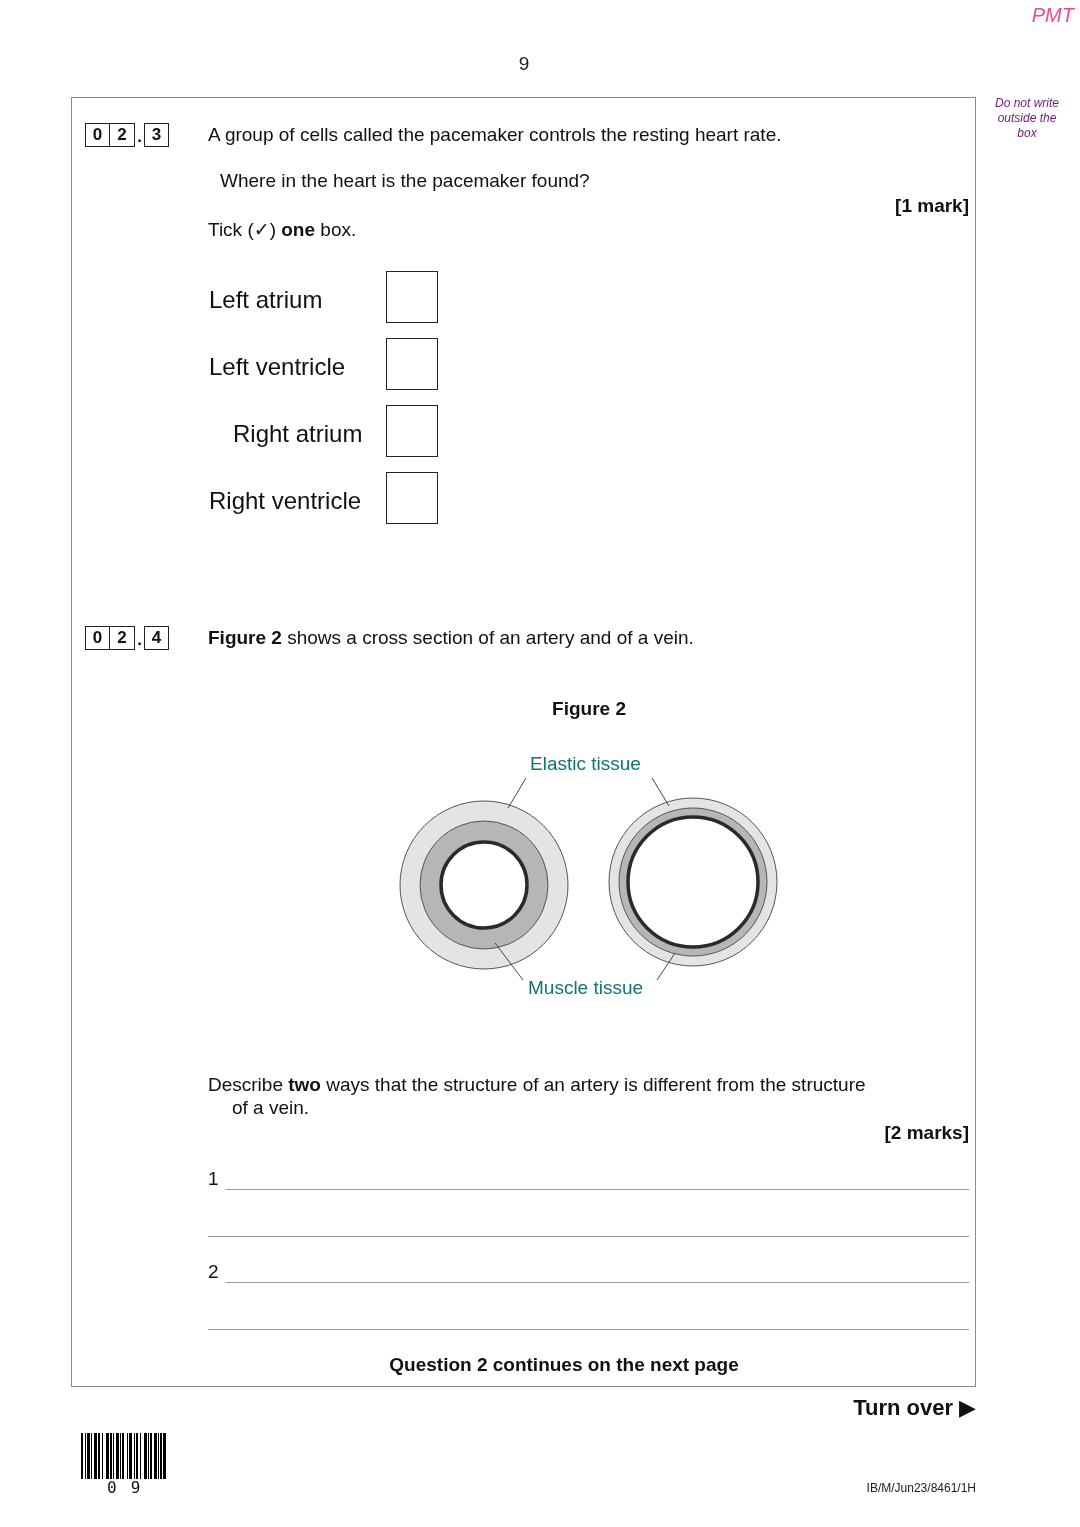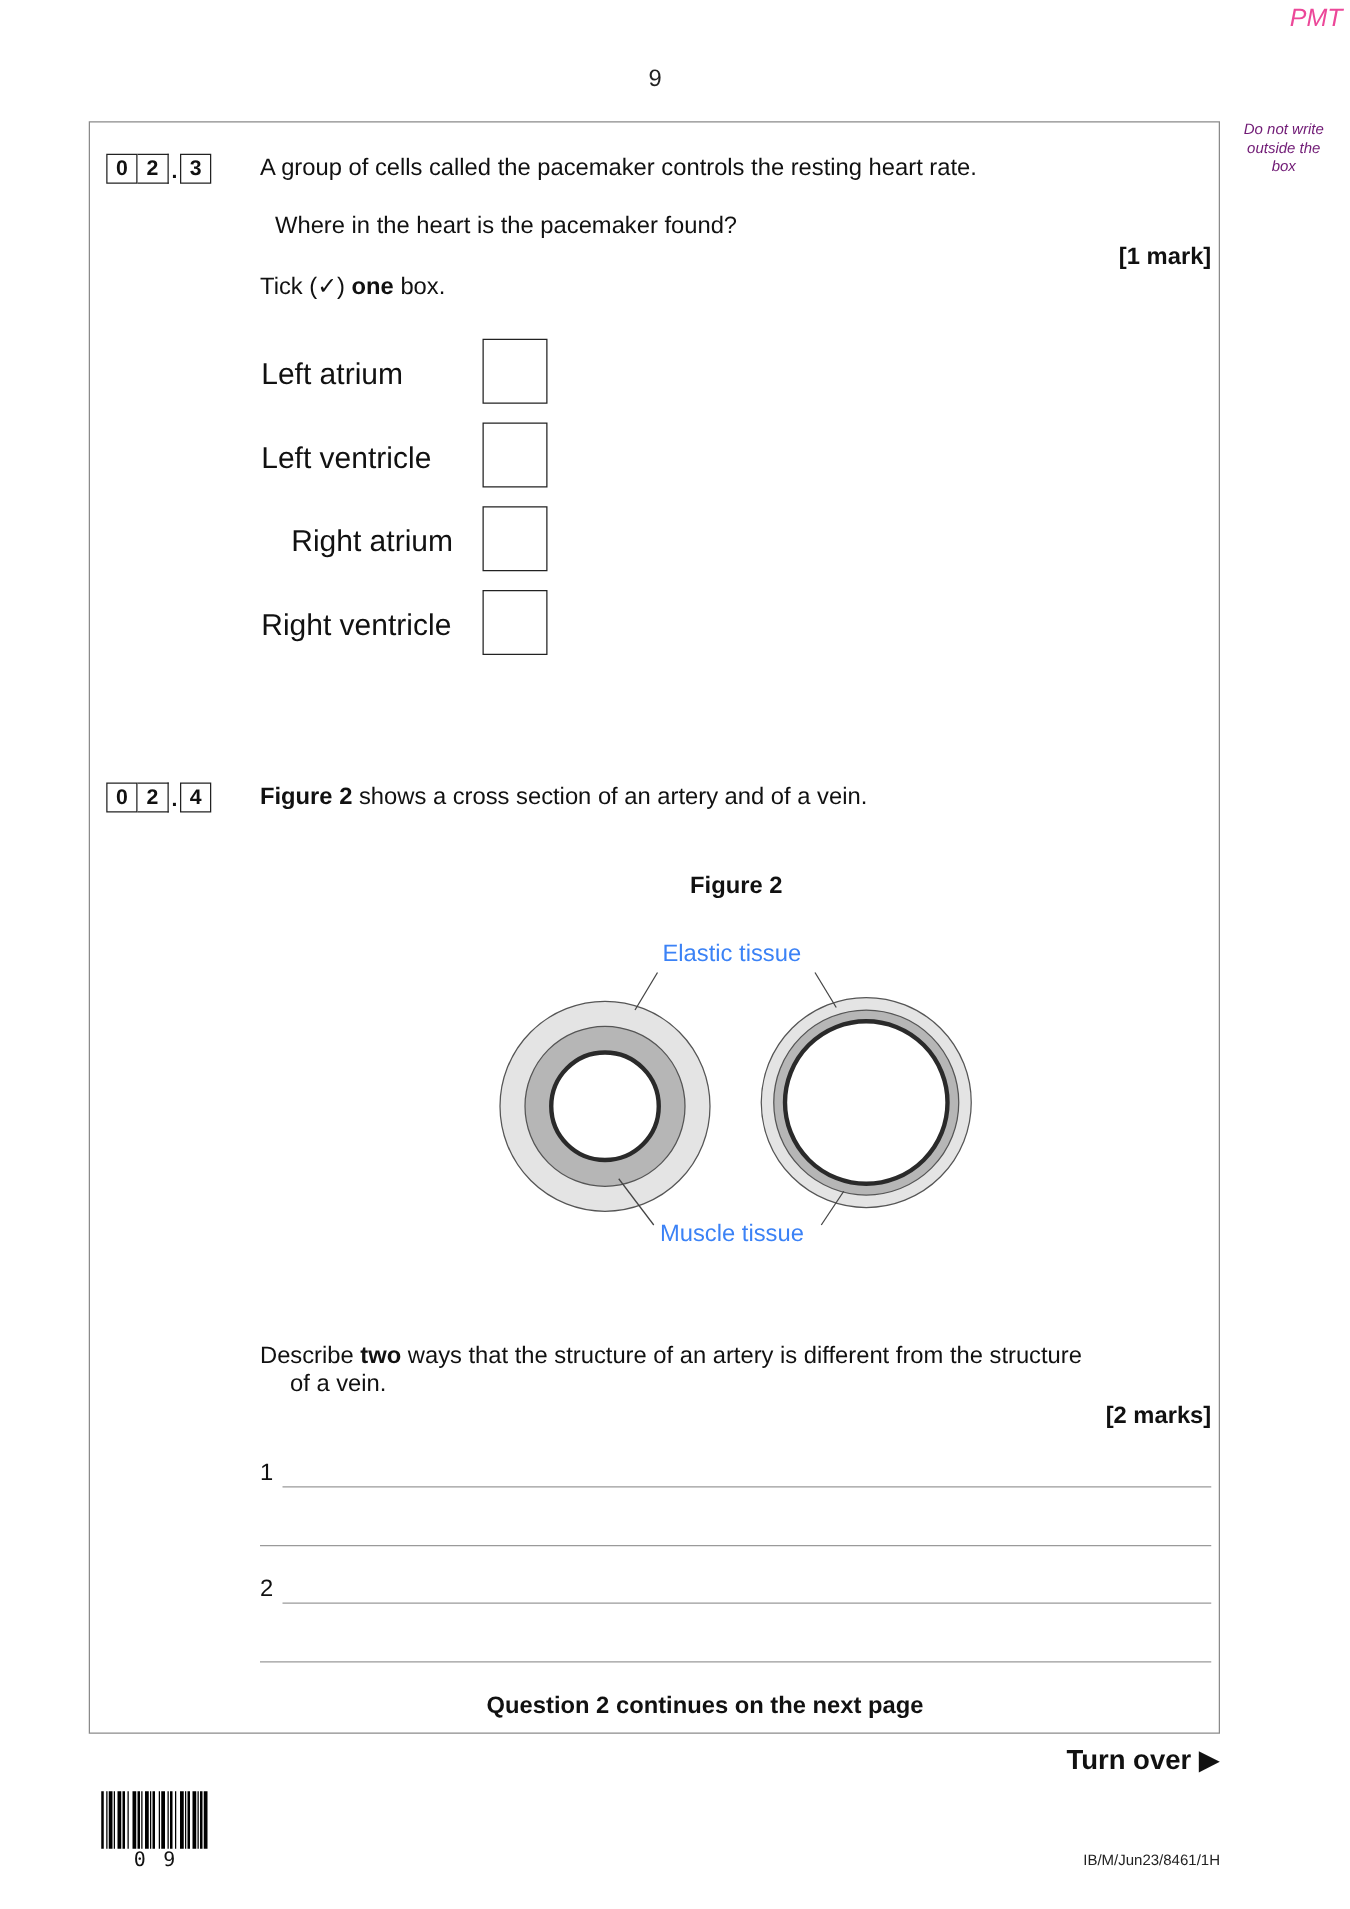--- a/index.html
+++ b/index.html
@@ -21,21 +21,21 @@
     display: flex; align-items: center; justify-content: center;
     font-weight: bold; font-size: 17px;
   }
   .qnum .cell + .cell { border-left: none; }
   .qnum .dot { width: 9px; text-align: center; font-weight: bold; font-size: 17px; align-self: flex-end; line-height: 20px; }
   .qtext { font-size: 19px; color: #111; white-space: nowrap; }
   .marks { font-size: 19px; font-weight: bold; right: 111px; }
   .option-label { left: 209px; font-size: 24px; text-align: center; }
   .tickbox { left: 386px; width: 52px; height: 52px; border: 1.5px solid #222; box-sizing: border-box; background: #fff; }
   .fig-title { left: 0; width: 1178px; text-align: center; font-size: 19px; font-weight: bold; }
-  .fig-label { font-size: 19px; color: #3b82f6; }
+  .fig-label { font-size: 19px; color: #0f766e; }
   .line { height: 0; border-top: 1px solid #9a9a9a; }
   .line-num { font-size: 19px; }
   .continues { left: 0; width: 1050px; text-align: center; top: 1354px; font-size: 19px; font-weight: bold; margin-left: 39px; }
   .turnover { right: 104px; top: 1395px; font-size: 22px; font-weight: bold; }
   .code { right: 104px; top: 1481px; font-size: 12px; color: #222; }
   .barcode { left: 81px; top: 1433px; width: 98px; height: 46px; display: flex; }
   .barcode span { display: block; height: 100%; background: #000; }
   .barcode-num { left: 107px; top: 1478px; font-size: 16px; letter-spacing: 14px; font-family: "DejaVu Sans Mono", monospace; }
 </style>
 </head>

